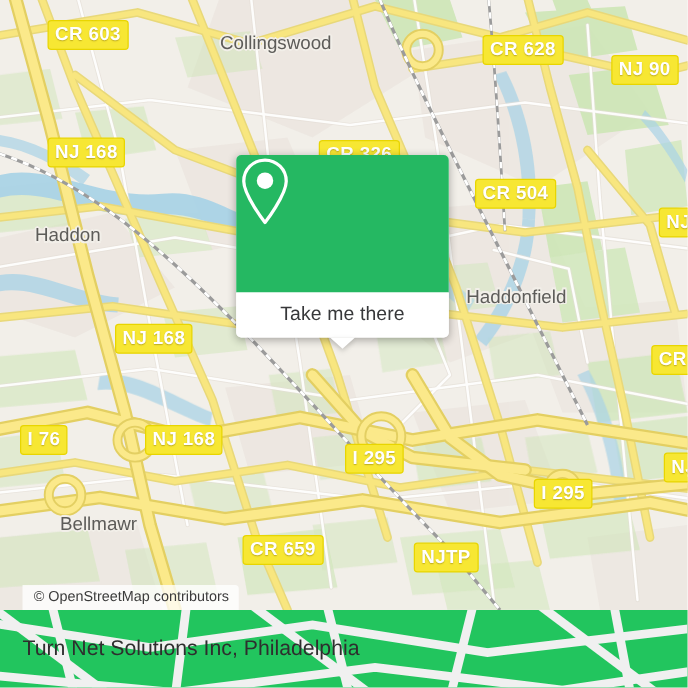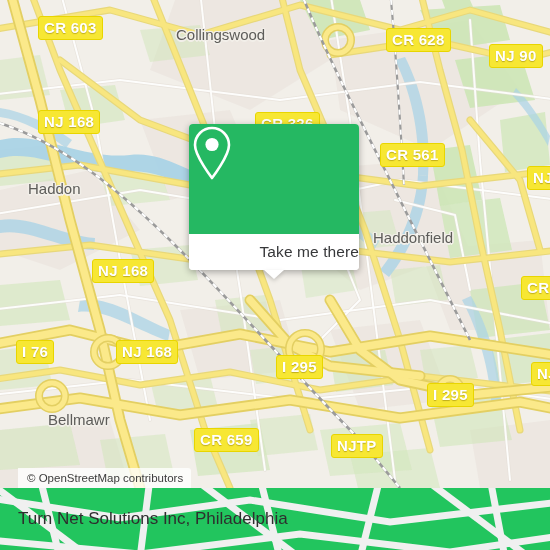--- a/index.html
+++ b/index.html
@@ -64,21 +64,21 @@
     background:#ffffff;
   }
   .card-top{
     height:110px;background:#25b862;
     border-radius:4px 4px 0 0;
     display:flex;align-items:center;justify-content:center;
   }
   .card-bottom{
     height:36px;background:#ffffff;
     border-radius:0 0 4px 4px;
-    display:flex;align-items:center;justify-content:flex-end;
+    display:flex;align-items:center;justify-content:center;
   }
   .card-bottom span{
     color:#37383a;font-size:15.5px;letter-spacing:.1px;
   }
   .card-pointer{
     position:absolute;left:50%;bottom:-9px;
     margin-left:-10px;width:0;height:0;
     border-left:10px solid transparent;
     border-right:10px solid transparent;
     border-top:9px solid #ffffff;
@@ -286,21 +286,21 @@
         <path class="rail2" stroke-width="1.8" d="M390,-10 C396,50 400,120 404,185"></path>
       </g>
     </svg>
 
     <div id="shield-layer">
         <div class="shield" style="left: 38px; top: 16px;">CR 603</div>
         <div class="shield" style="left: 386px; top: 28px;">CR 628</div>
         <div class="shield" style="left: 489px; top: 44px;">NJ 90</div>
         <div class="shield" style="left: 38px; top: 110px;">NJ 168</div>
         <div class="shield" style="left: 255px; top: 112px;">CR 326</div>
-        <div class="shield" style="left: 380px; top: 143px;">CR 561</div>
+        <div class="shield" style="left: 380px; top: 143px;">CR 504</div>
         <div class="shield" style="left: 527px; top: 166px;">NJ 1</div>
         <div class="shield" style="left: 92px; top: 259px;">NJ 168</div>
         <div class="shield" style="left: 521px; top: 276px;">CR 5</div>
         <div class="shield" style="left: 16px; top: 340px;">I 76</div>
         <div class="shield" style="left: 116px; top: 340px;">NJ 168</div>
         <div class="shield" style="left: 276px; top: 355px;">I 295</div>
         <div class="shield" style="left: 427px; top: 383px;">I 295</div>
         <div class="shield" style="left: 531px; top: 362px;">NJTP</div>
         <div class="shield" style="left: 194px; top: 428px;">CR 659</div>
         <div class="shield" style="left: 331px; top: 434px;">NJTP</div>

